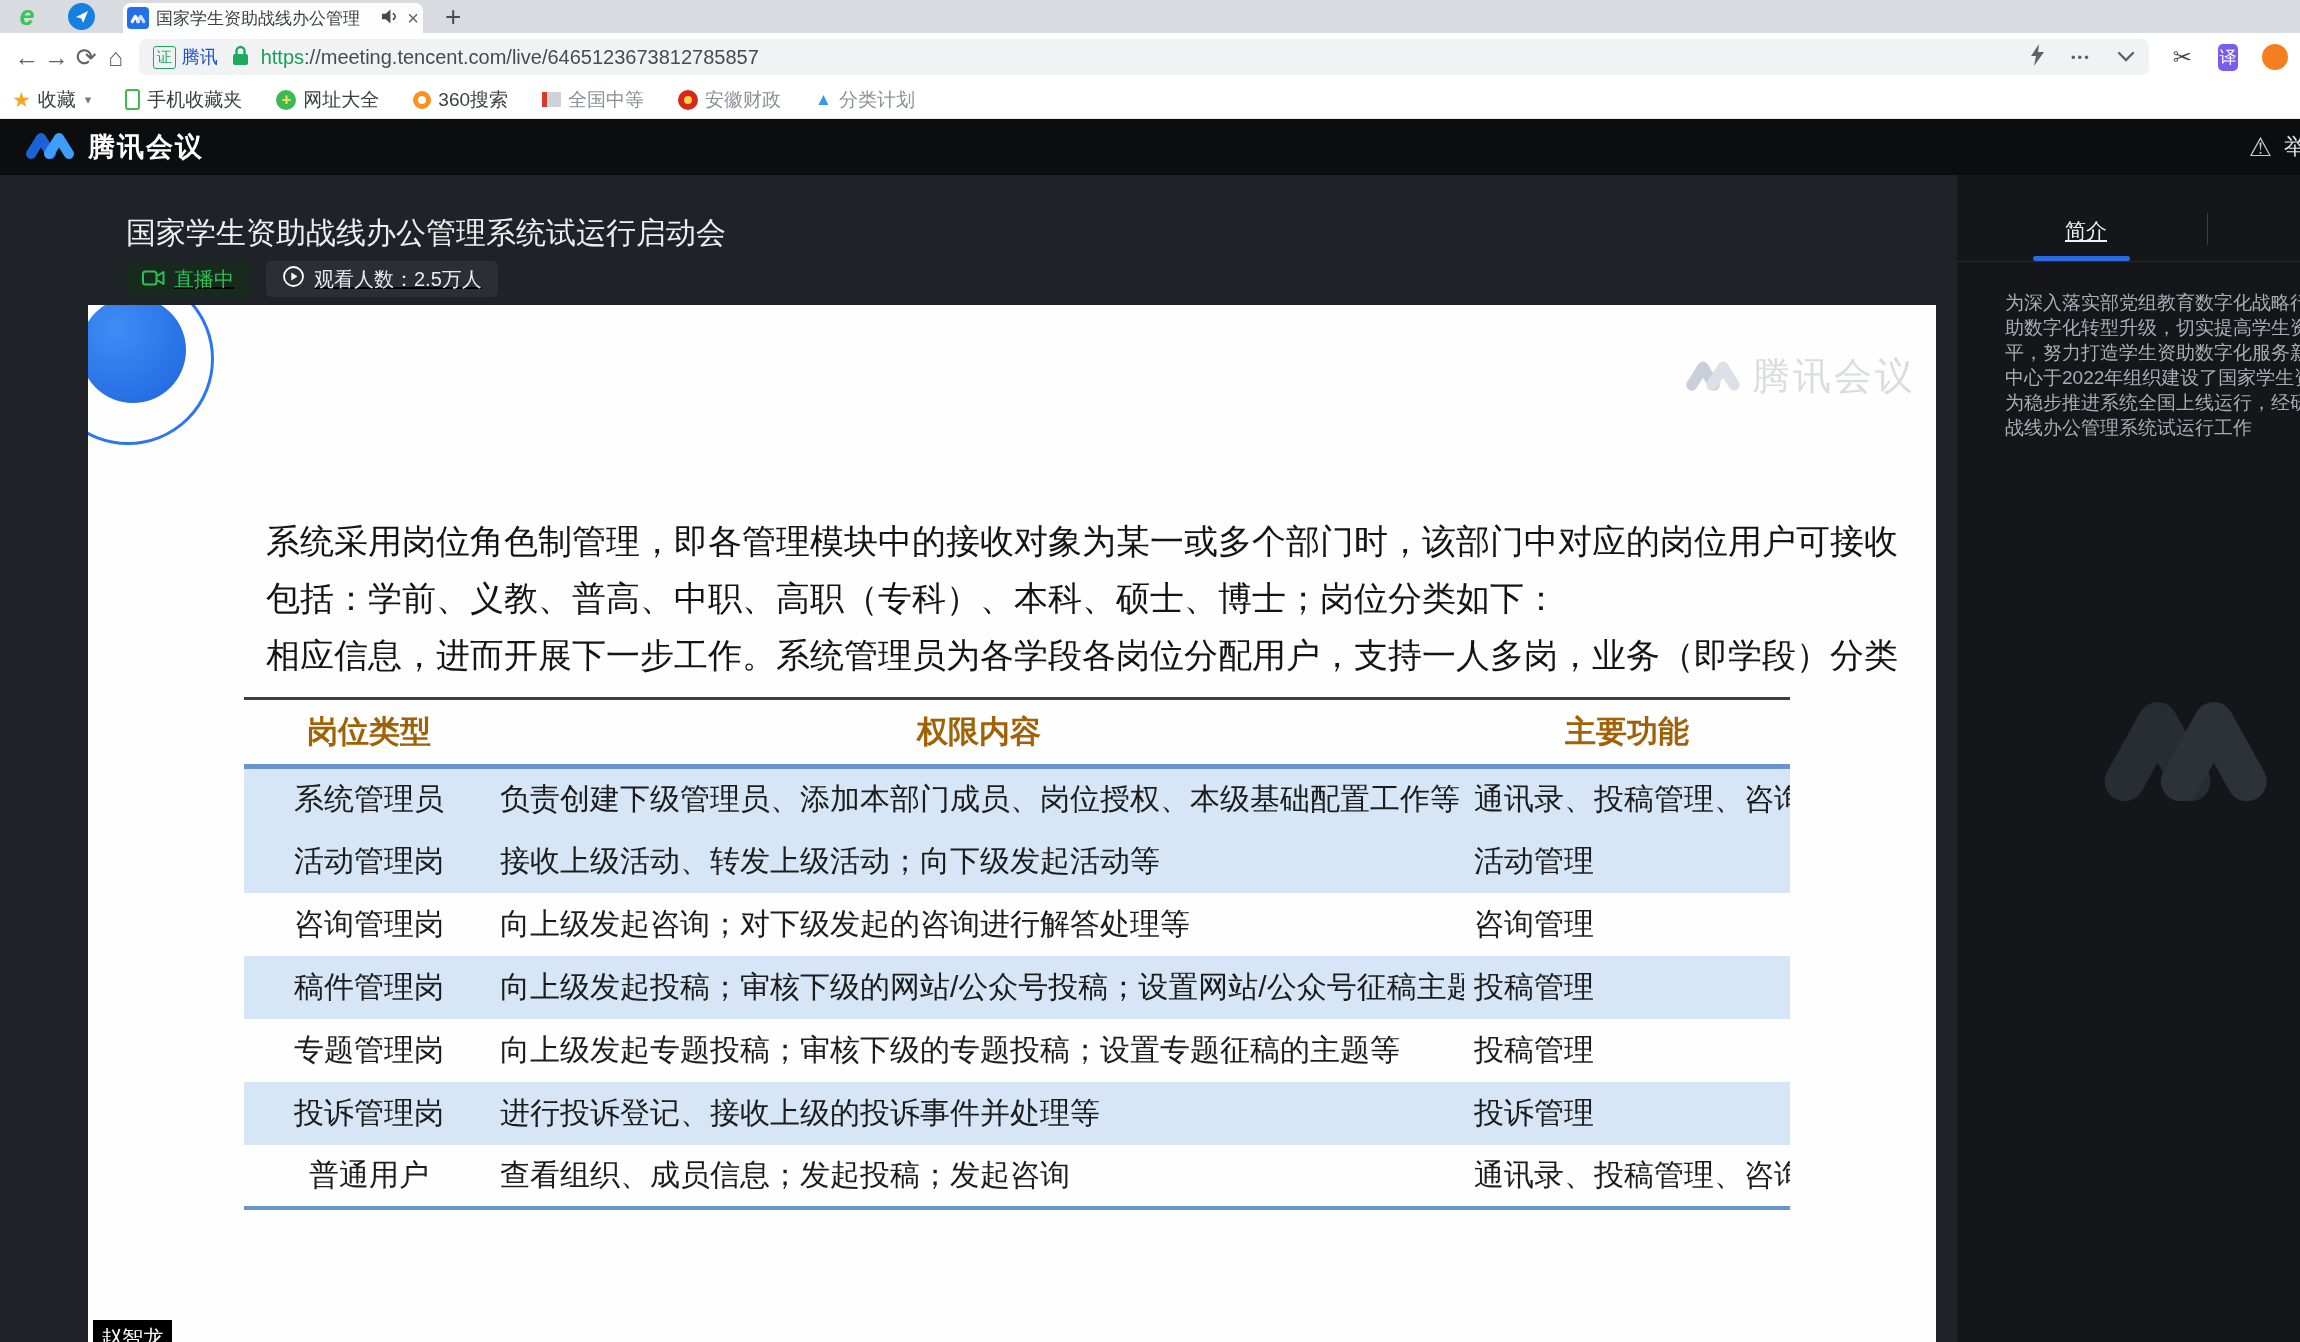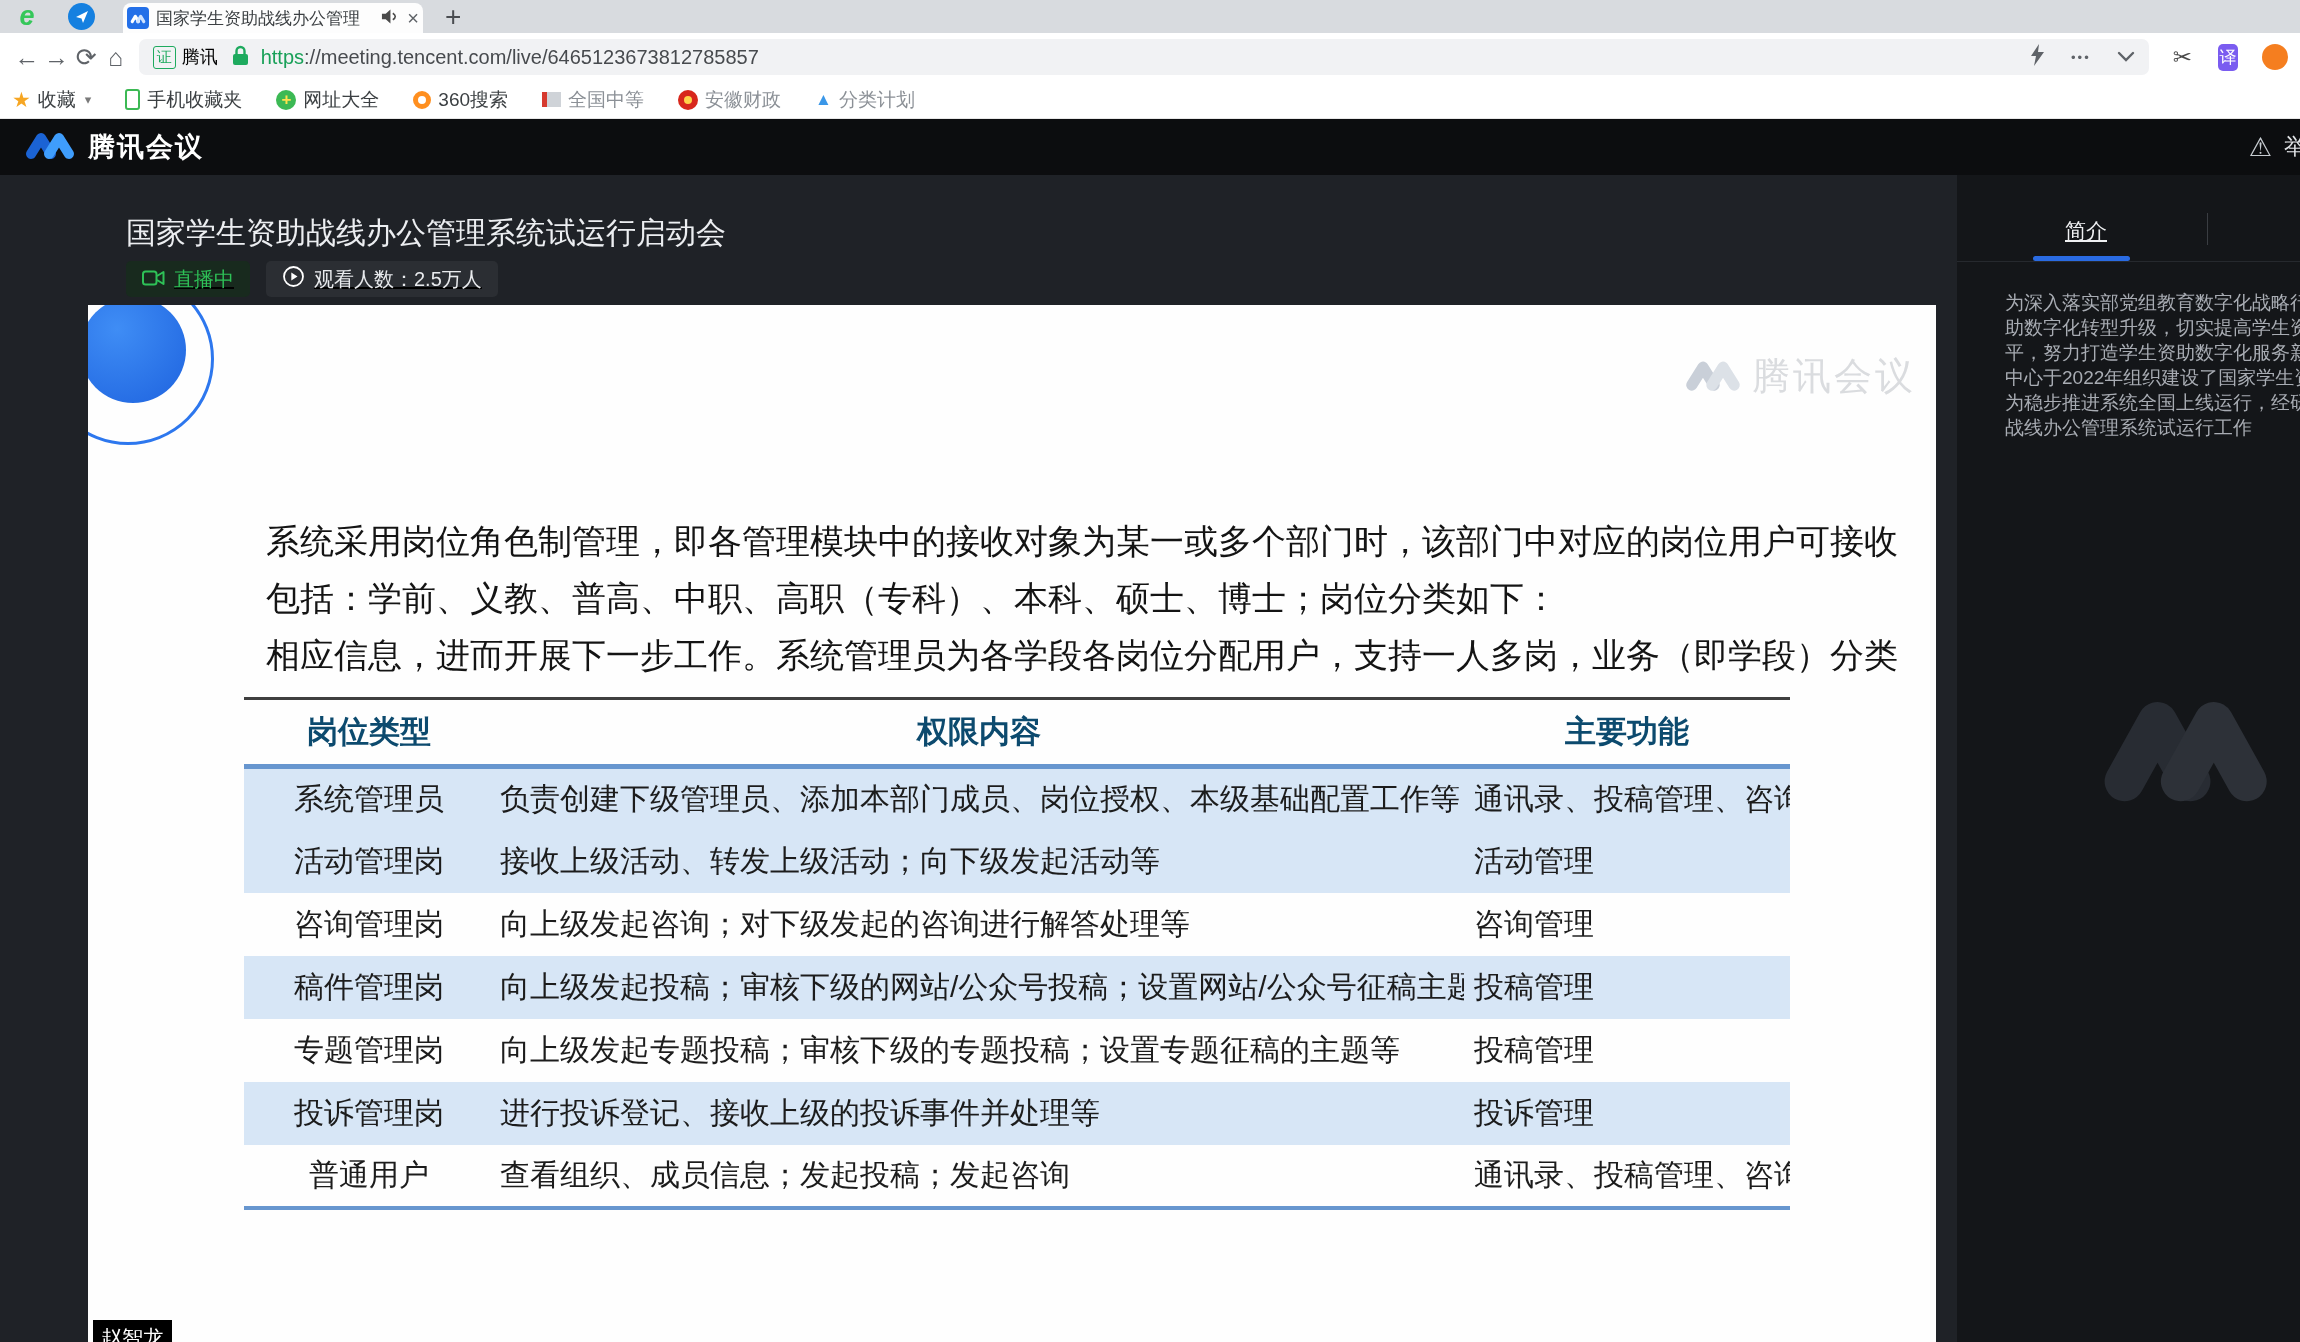--- a/index.html
+++ b/index.html
@@ -19,21 +19,21 @@
   .tab-title { flex:1; margin:0 7px; font-size:17px; color:#3c4043; white-space:nowrap; overflow:hidden; }
   .tab-x { color:#5f6368; font-size:20px; margin-left:8px; line-height:1; }
   .new-tab { color:#4a4d51; font-size:28px; margin-left:22px; font-weight:300; }
 
   
   .toolbar { height:48px; background:#fff; display:flex; align-items:center; padding:0 12px; }
   .nav-btn { color:#5f6368; font-size:25px; width:40px; text-align:center; }
   .url-field { height:36px; flex:none; width:2010px; margin-left:8px; background:#f1f2f4; border-radius:7px;
     display:flex; align-items:center; padding:0 14px; }
   .cert { color:#1eaa5e; border:1.5px solid #1eaa5e; border-radius:3px; font-size:15px; padding:1px 3px; }
-  .site { color:#000000; font-size:18px; margin:0 14px 0 6px; }
+  .site { color:#1d4ed8; font-size:18px; margin:0 14px 0 6px; }
   .url { font-size:20px; color:#474a4e; margin-left:12px; white-space:nowrap; }
   .scheme { color:#18a058; }
   .uf-right { margin-left:auto; display:flex; align-items:center; gap:26px; color:#5f6368; }
   .dots { font-size:13px; letter-spacing:2px; }
   .tool { color:#4a4a4a; font-size:23px; margin-left:24px; }
   .translate { width:27px; height:27px; border-radius:5px; background:#7a5cf0; color:#fff; font-size:17px;
     display:flex; align-items:center; justify-content:center; margin-left:26px; }
   .orange-ext { width:26px; height:26px; border-radius:50%; background:#f57e1f; margin-left:24px; flex:none; }
 
   
@@ -76,21 +76,21 @@
     border:3px solid #2d77ee; }
   .slide-watermark { position:absolute; left:1596px; top:46px; display:flex; align-items:center; gap:10px; opacity:.8; }
   .slide-watermark .wm-text { font-size:38px; color:#d2d4d8; letter-spacing:3px; }
   .slide-heading { position:absolute; left:178px; top:84px; font-size:62px; font-weight:bold; color:#171717; letter-spacing:1px; }
   .para { position:absolute; left:178px; top:208px; font-size:34px; color:#141414; line-height:57px; white-space:nowrap; }
 
   .table-wrap { position:absolute; left:156px; top:392px; width:1546px; }
   table { border-collapse:collapse; width:100%; table-layout:fixed;
     border-top:3px solid #3f3f3f; border-bottom:4px solid #6796cf; }
   col.c1 { width:250px; } col.c2 { width:970px; } col.c3 { width:326px; }
-  th { font-size:31px; font-weight:bold; color:#0c4a6e; height:68px; vertical-align:middle;
+  th { font-size:31px; font-weight:bold; color:#a16207; height:68px; vertical-align:middle;
     border-bottom:5px solid #6796cf; }
   td { font-size:30px; color:#1c1c1c; height:63px; vertical-align:middle; white-space:nowrap; overflow:hidden; }
   td:first-child { text-align:center; }
   td:nth-child(2) { padding-left:6px; }
   td:nth-child(3) { padding-left:10px; }
   tr.alt { background:#d7e6f6; }
 
   .name-tag { position:absolute; left:5px; top:1015px; background:#000; color:#fff; font-size:21px;
     padding:4px 8px 8px 8px; }
 

